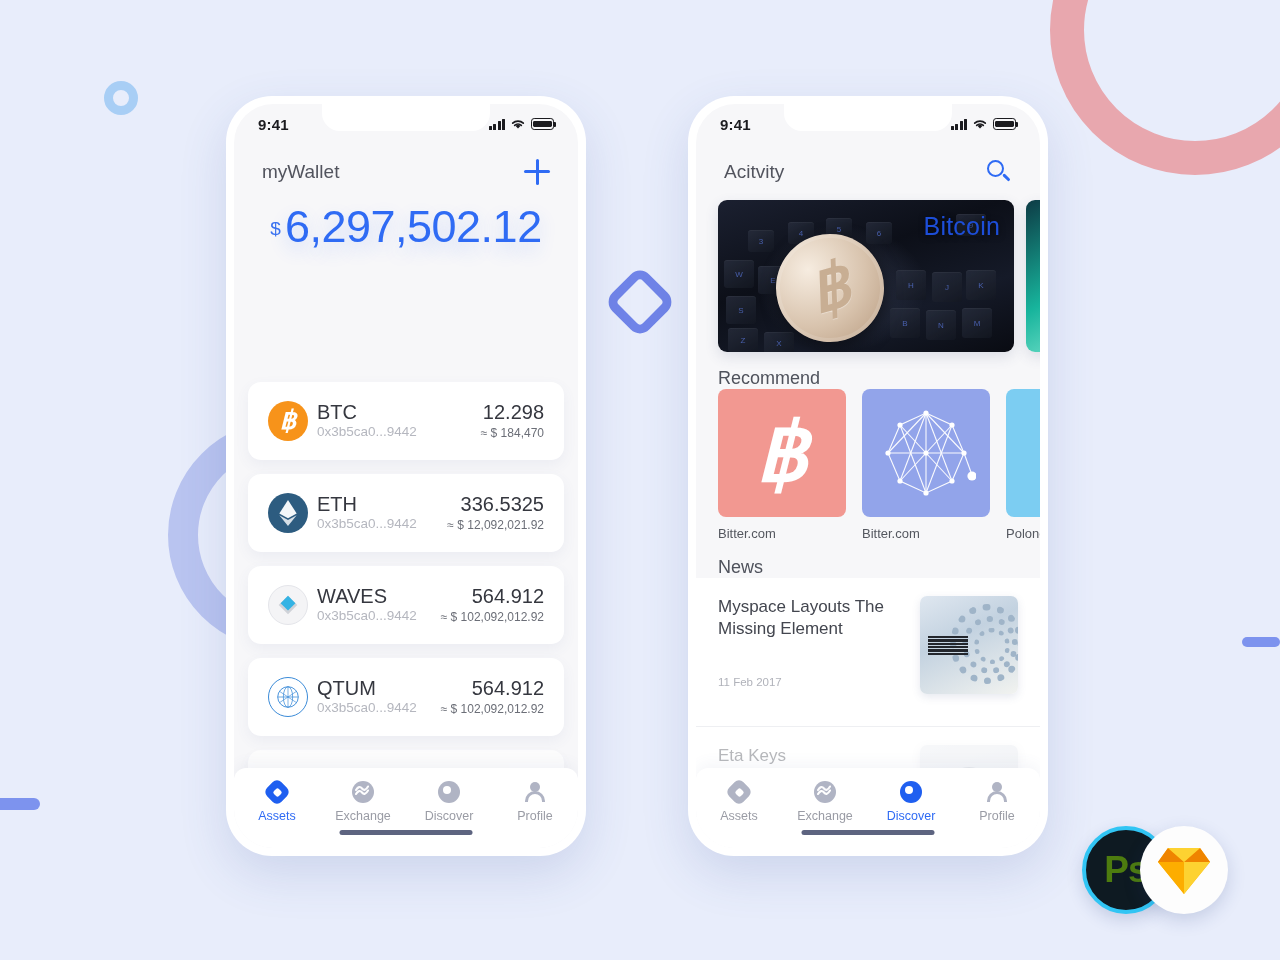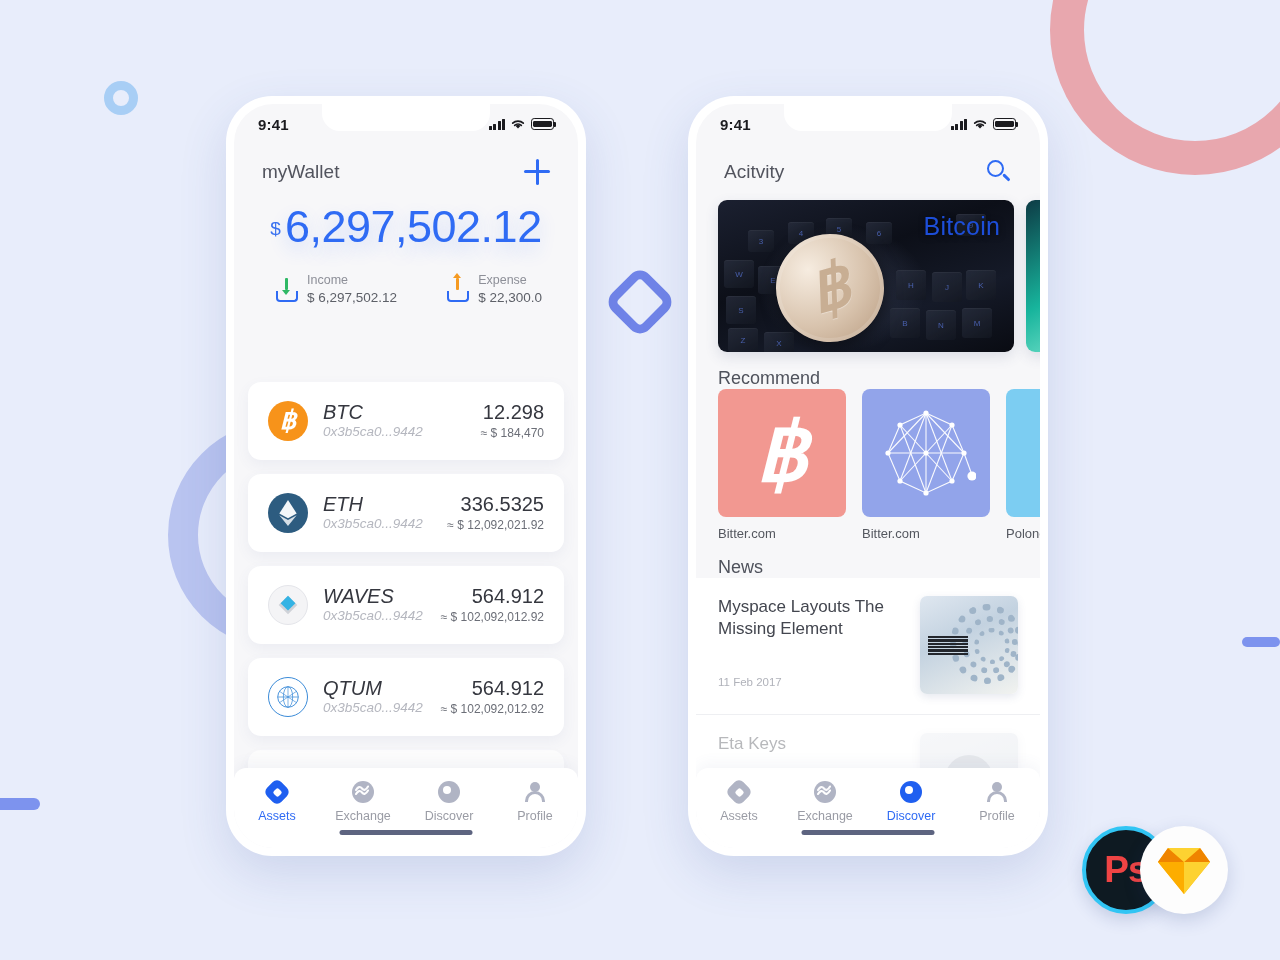--- a/index.html
+++ b/index.html
@@ -39,21 +39,21 @@
     transform:rotate(45deg);
     border-radius:13px; border:9px solid #7084e8;
   }
 
   
   #tool-badges { position:absolute; left:1082px; top:826px; width:160px; height:90px; }
   .badge { position:absolute; width:88px; height:88px; border-radius:50%; }
   #badge-ps {
     left:0; top:0; background:#0e1a22; border:4px solid #31c5f4;
     display:flex; align-items:center; justify-content:center;
-    color:#ef4444; font-size:37px; font-weight:bold; letter-spacing:-1px;
+    color:#4d7c0f; font-size:37px; font-weight:bold; letter-spacing:-1px;
     box-shadow:0 6px 16px rgba(40,60,130,0.18);
   }
   #badge-sketch {
     left:58px; top:0; background:#fdfdfd;
     display:flex; align-items:center; justify-content:center;
     box-shadow:0 6px 18px rgba(40,60,130,0.18);
   }
 
   
   .phone {
@@ -154,21 +154,21 @@
   }
   .coin-icon {
     width:40px; height:40px; border-radius:50%; flex:0 0 40px;
     display:flex; align-items:center; justify-content:center;
     position:relative; overflow:hidden;
   }
   .coin-btc { background:#f7931a; color:#fff; font-size:26px; font-style:italic; font-weight:bold; line-height:1; padding-bottom:2px; }
   .coin-eth { background:#2d5c80; }
   .coin-waves { background:#f4f4f6; border:1.5px solid #e4e5ea; }
   .coin-qtum { background:#ffffff; border:1.6px solid #3b8bd8; }
-  .asset-mid { margin-left:15px; flex:1;font-style:italic; }
+  .asset-mid { margin-left:9px; flex:1; }
   .asset-sym { font-size:20px; color:#35373f; line-height:1.05; }
   .asset-addr { font-size:13.5px; color:#b5b7bf; line-height:1.25; margin-top:1px; }
   .asset-right { text-align:right; }
   .asset-amt { font-size:20px; color:#35373f; line-height:1.05; }
   .asset-fiat { font-size:12px; color:#6b6e77; line-height:1.25; margin-top:3px; }
   .asset-card.peek { height:34px; opacity:0.65; }
 
   
   .tabbar {
     position:absolute; bottom:0; left:0; right:0; height:80px;
@@ -273,21 +273,21 @@
     display:flex; align-items:center; justify-content:center; overflow:hidden;
   }
   .rec-bitter { background:#f29891; }
   .rec-bitter span { font-size:82px; color:#fff; font-style:italic; font-weight:bold; line-height:1; }
   .rec-binance { background:#92a4ea; }
   .rec-polo { background:#7ccdf2; }
   .rec-name { font-size:13px; color:#54575f; margin-top:9px; white-space:nowrap; }
 
   .news-list { background:#fff; }
   .news-item {
-    display:flex; align-items:flex-start; padding:18px 22px 20px 22px;
+    display:flex; align-items:flex-start; padding:18px 22px 32px 22px;
     border-bottom:1px solid #eeeff2; background:#fff;
   }
   .news-text { flex:1; padding-right:12px; }
   .news-title { font-size:17px; color:#43464f; line-height:1.3; }
   .news-date { font-size:11.5px; color:#b0b2ba; margin-top:36px; }
   .news-thumb {
     flex:0 0 98px; height:98px; border-radius:7px; overflow:hidden; position:relative;
     background:linear-gradient(155deg,#dfe7f0 0%,#c3d2e0 40%,#f2f3f0 100%);
     box-shadow:0 3px 9px rgba(80,95,140,0.14);
   }
@@ -344,42 +344,20 @@
 
     <div class="app-header">
       <div class="app-title">myWallet</div>
       <div class="plus-btn"></div>
     </div>
 
     <div class="balance-block">
       <div class="balance-row">
         <div class="balance-cur">$</div>
         <div class="balance-amt">6,297,502.12</div>
-      </div>
-      <div class="flow-row">
-        <div class="flow">
-          <div class="flow-icon">
-            <div class="arr arr-down"></div>
-              <div class="tray"></div>
-          </div>
-          <div class="flow-text">
-            <div class="flow-label">Income</div>
-            <div class="flow-value">$ 6,297,502.12</div>
-          </div>
-        </div>
-        <div class="flow">
-          <div class="flow-icon">
-            <div class="arr arr-up"></div>
-              <div class="tray"></div>
-          </div>
-          <div class="flow-text">
-            <div class="flow-label">Expense</div>
-            <div class="flow-value">$ 22,300.0</div>
-          </div>
-        </div>
       </div>
     </div>
 
     <div class="asset-list">
 
       <div class="asset-card">
         <div class="coin-icon coin-btc">฿</div>
         <div class="asset-mid">
           <div class="asset-sym">BTC</div>
           <div class="asset-addr">0x3b5ca0...9442</div>

